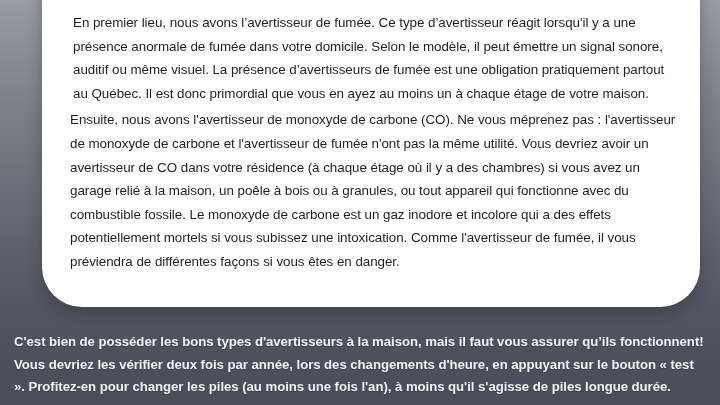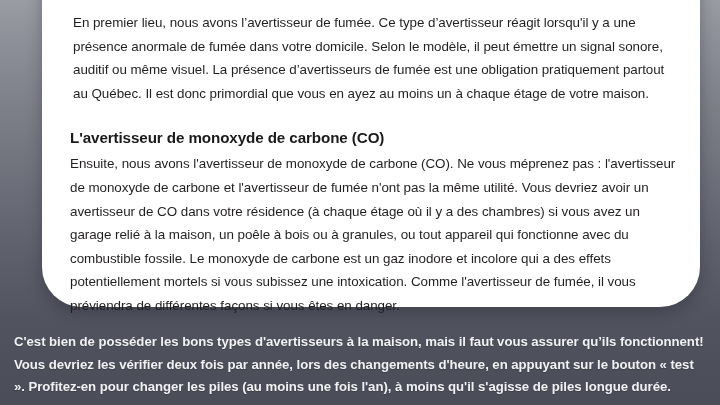--- a/index.html
+++ b/index.html
@@ -104,21 +104,20 @@
 </head>
 <body>
 
 <div class="page">
 
   <div class="card">
     <div class="card-inner">
 
       <p class="body-text nowrap-guard">En premier lieu, nous avons l’avertisseur de fumée. Ce type d’avertisseur réagit lorsqu'il y a une présence anormale de fumée dans votre domicile. Selon le modèle, il peut émettre un signal sonore, auditif ou même visuel. La présence d’avertisseurs de fumée est une obligation pratiquement partout au Québec. Il est donc primordial que vous en ayez au moins un à chaque étage de votre maison.</p>
 
-      <h2 class="section-heading">L'avertisseur de monoxyde de carbone (CO)</h2>
 
       <p class="body-text second nowrap-guard">Ensuite, nous avons l'avertisseur de monoxyde de carbone (CO). Ne vous méprenez pas : l'avertisseur de monoxyde de carbone et l'avertisseur de fumée n'ont pas la même utilité. Vous devriez avoir un avertisseur de CO dans votre résidence (à chaque étage où il y a des chambres) si vous avez un garage relié à la maison, un poêle à bois ou à granules, ou tout appareil qui fonctionne avec du combustible fossile. Le monoxyde de carbone est un gaz inodore et incolore qui a des effets potentiellement mortels si vous subissez une intoxication. Comme l'avertisseur de fumée, il vous préviendra de différentes façons si vous êtes en danger.</p>
 
     </div>
   </div>
 
   <div class="footer-block">
     <p class="footer-text nowrap-guard">C'est bien de posséder les bons types d'avertisseurs à la maison, mais il faut vous assurer qu’ils fonctionnent! Vous devriez les vérifier deux fois par année, lors des changements d'heure, en appuyant sur le bouton « test ». Profitez-en pour changer les piles (au moins une fois l'an), à moins qu'il s'agisse de piles longue durée. Aussi, les avertisseurs ont une date d’expiration qui est</p>
   </div>
 

